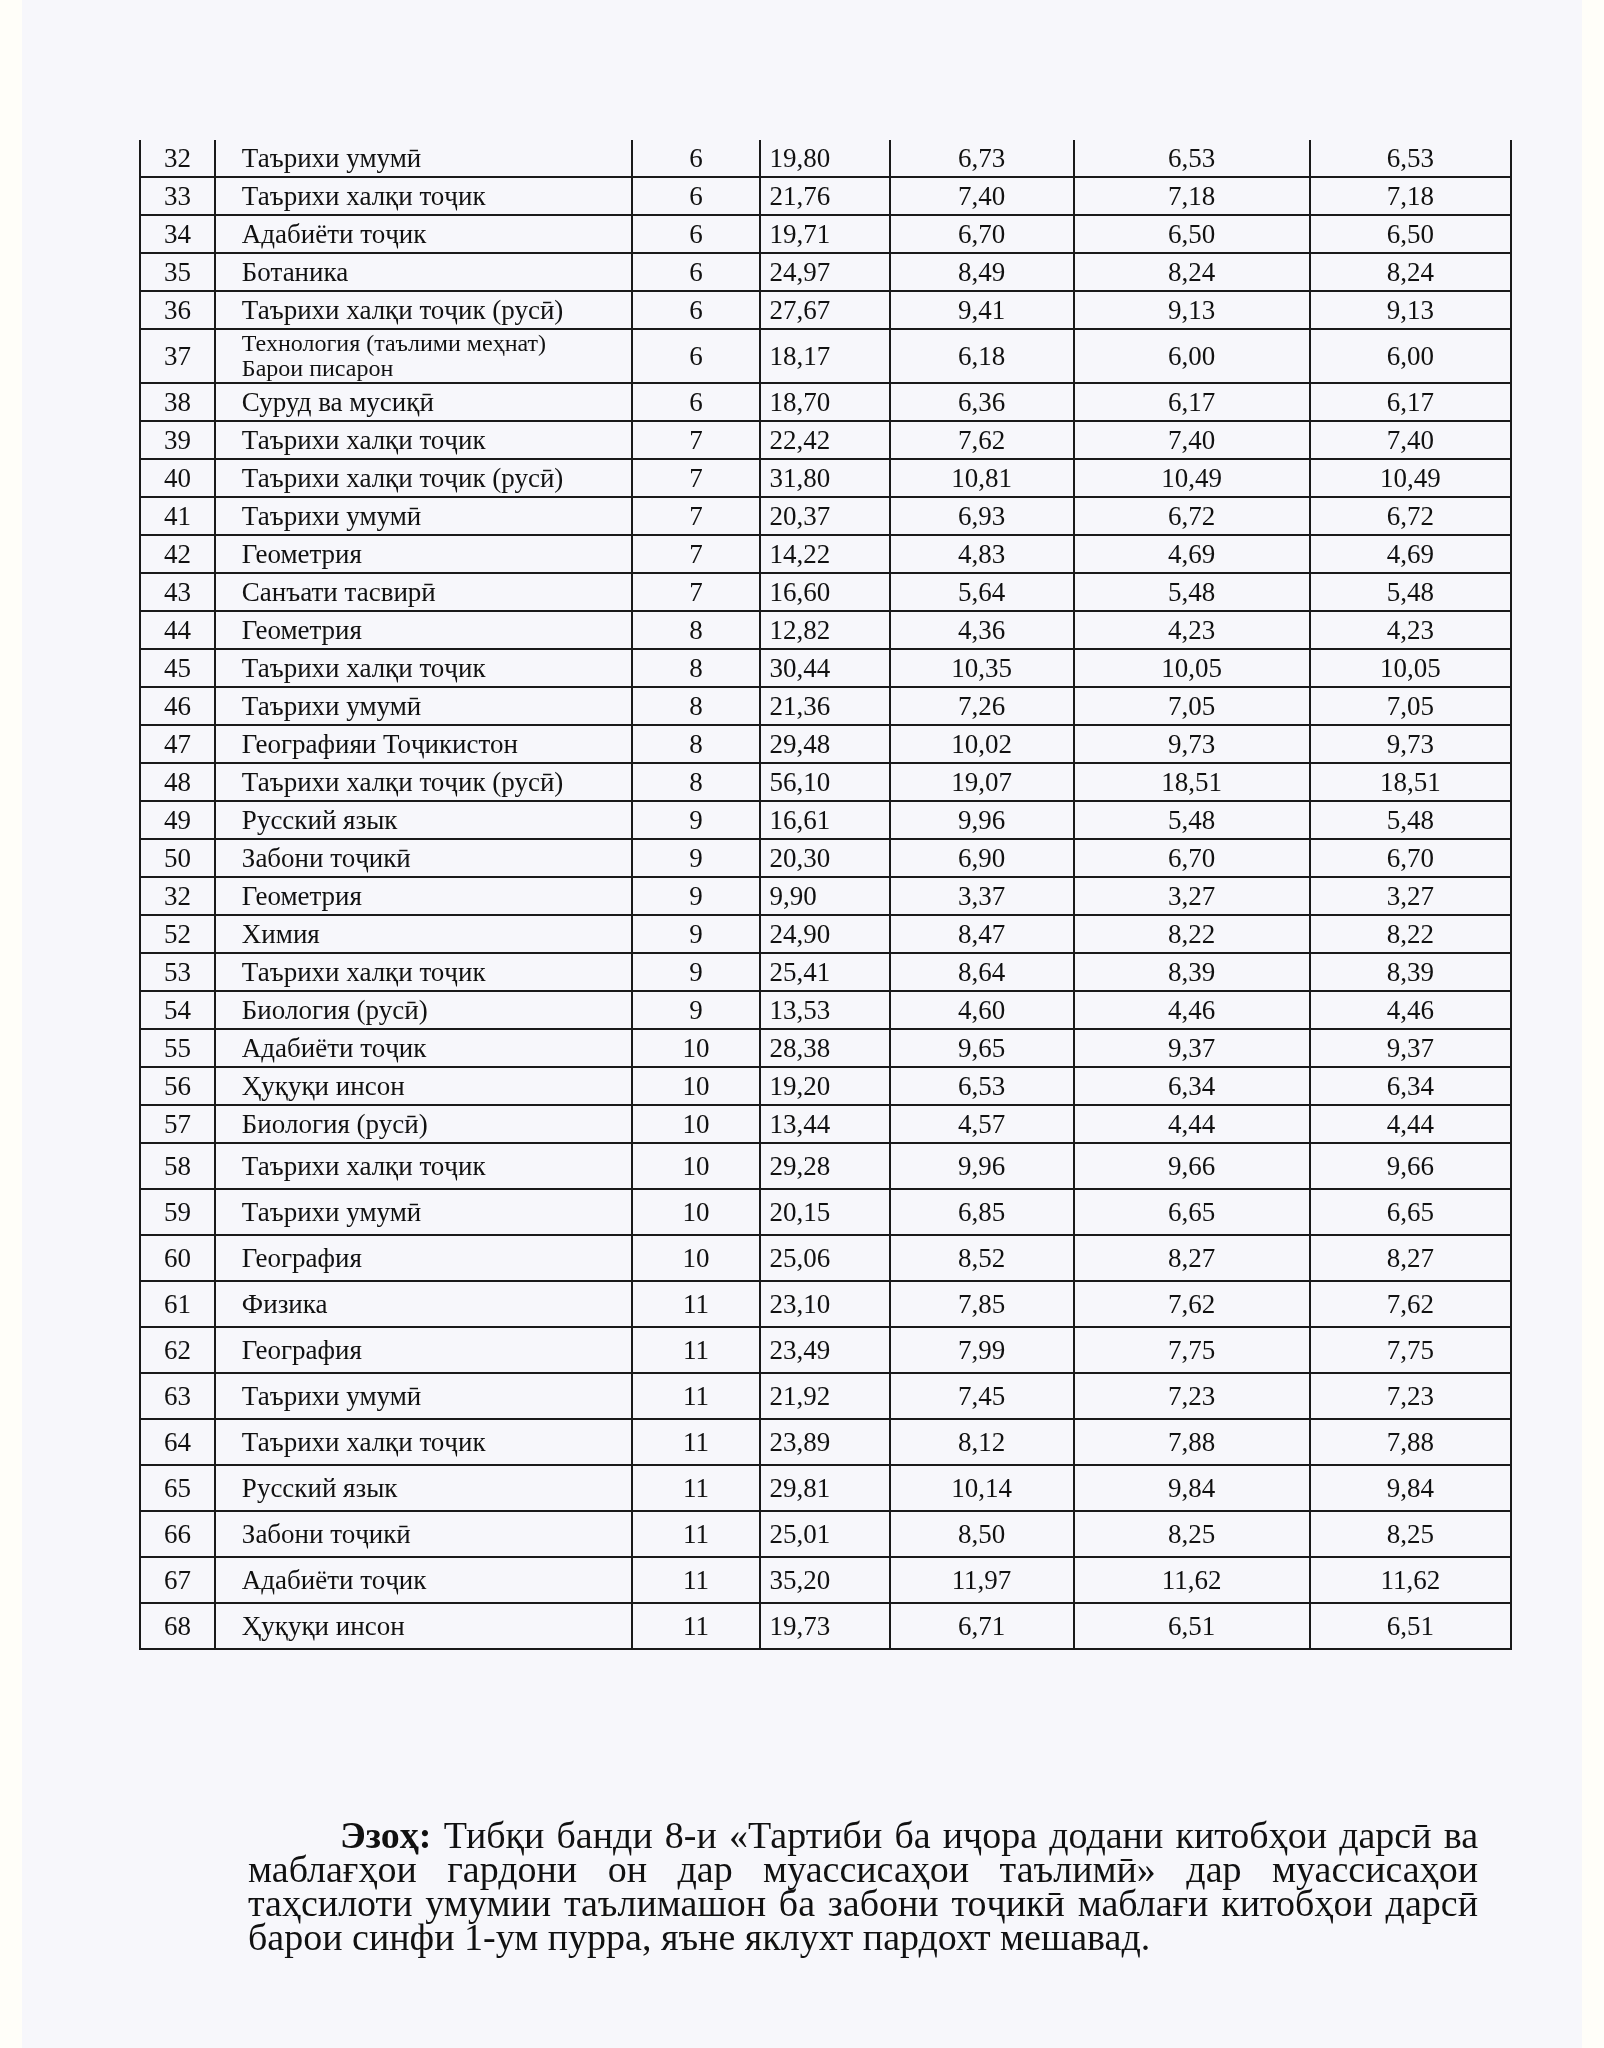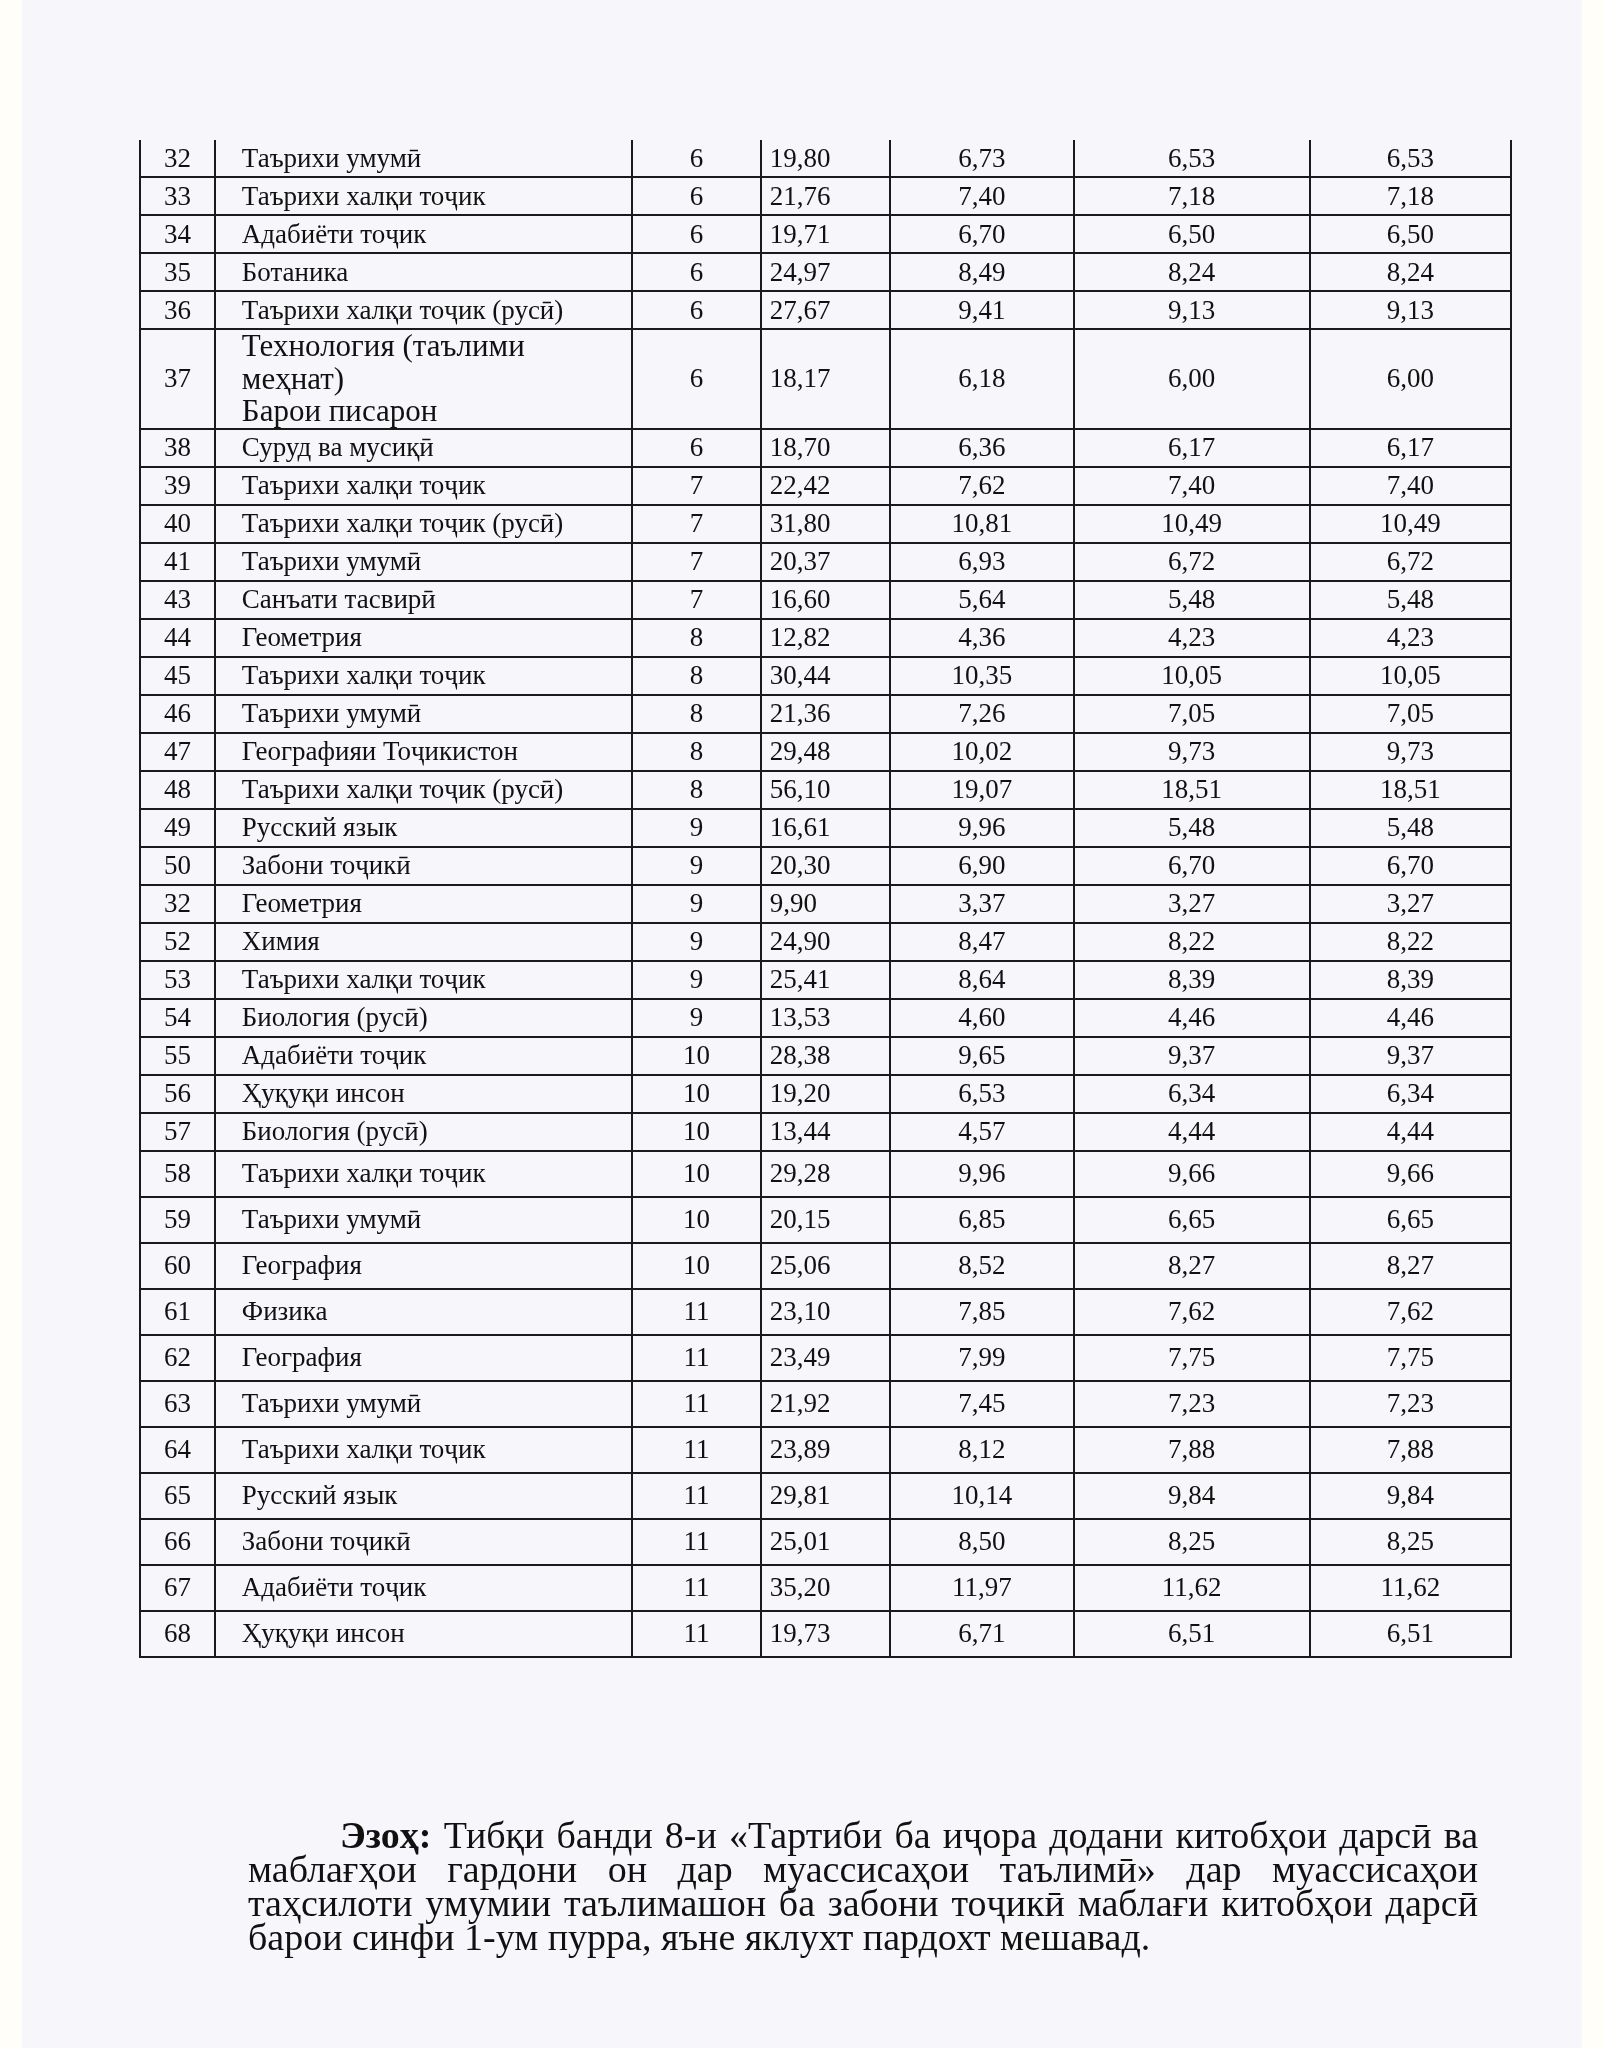--- a/index.html
+++ b/index.html
@@ -55,21 +55,21 @@
     table.textbooks td.c-num { width: 58px; text-align: center; }
     table.textbooks td.c-name { width: 390px; text-align: left; padding-left: 26px; }
     table.textbooks td.c-class { width: 114px; text-align: center; }
     table.textbooks td.c-price { width: 113px; text-align: left; }
     table.textbooks td.c-v1 { width: 170px; text-align: center; }
     table.textbooks td.c-v2 { width: 224px; text-align: center; }
     table.textbooks td.c-v3 { width: 188px; text-align: center; }
     table.textbooks tr.tall td { height: 52px; }
     table.textbooks tr.mid td { height: 44px; }
     table.textbooks td.c-name.two-line {
-      font-size: 31px;
+      font-size: 24px;
       line-height: 1.05;
     }
     .note {
       position: absolute;
       left: 248px;
       top: 1780px;
       width: 1230px;
       font-size: 38px;
       line-height: 34px;
       text-align: justify;
@@ -178,20 +178,29 @@
       <tr>
         <td class="c-num">41</td>
         <td class="c-name">Таърихи умумӣ</td>
         <td class="c-class">7</td>
         <td class="c-price">20,37</td>
         <td class="c-v1">6,93</td>
         <td class="c-v2">6,72</td>
         <td class="c-v3">6,72</td>
       </tr>
       <tr>
+        <td class="c-num">42</td>
+        <td class="c-name">Геометрия</td>
+        <td class="c-class">7</td>
+        <td class="c-price">14,22</td>
+        <td class="c-v1">4,83</td>
+        <td class="c-v2">4,69</td>
+        <td class="c-v3">4,69</td>
+      </tr>
+      <tr>
         <td class="c-num">43</td>
         <td class="c-name">Санъати тасвирӣ</td>
         <td class="c-class">7</td>
         <td class="c-price">16,60</td>
         <td class="c-v1">5,64</td>
         <td class="c-v2">5,48</td>
         <td class="c-v3">5,48</td>
       </tr>
       <tr>
         <td class="c-num">44</td>

